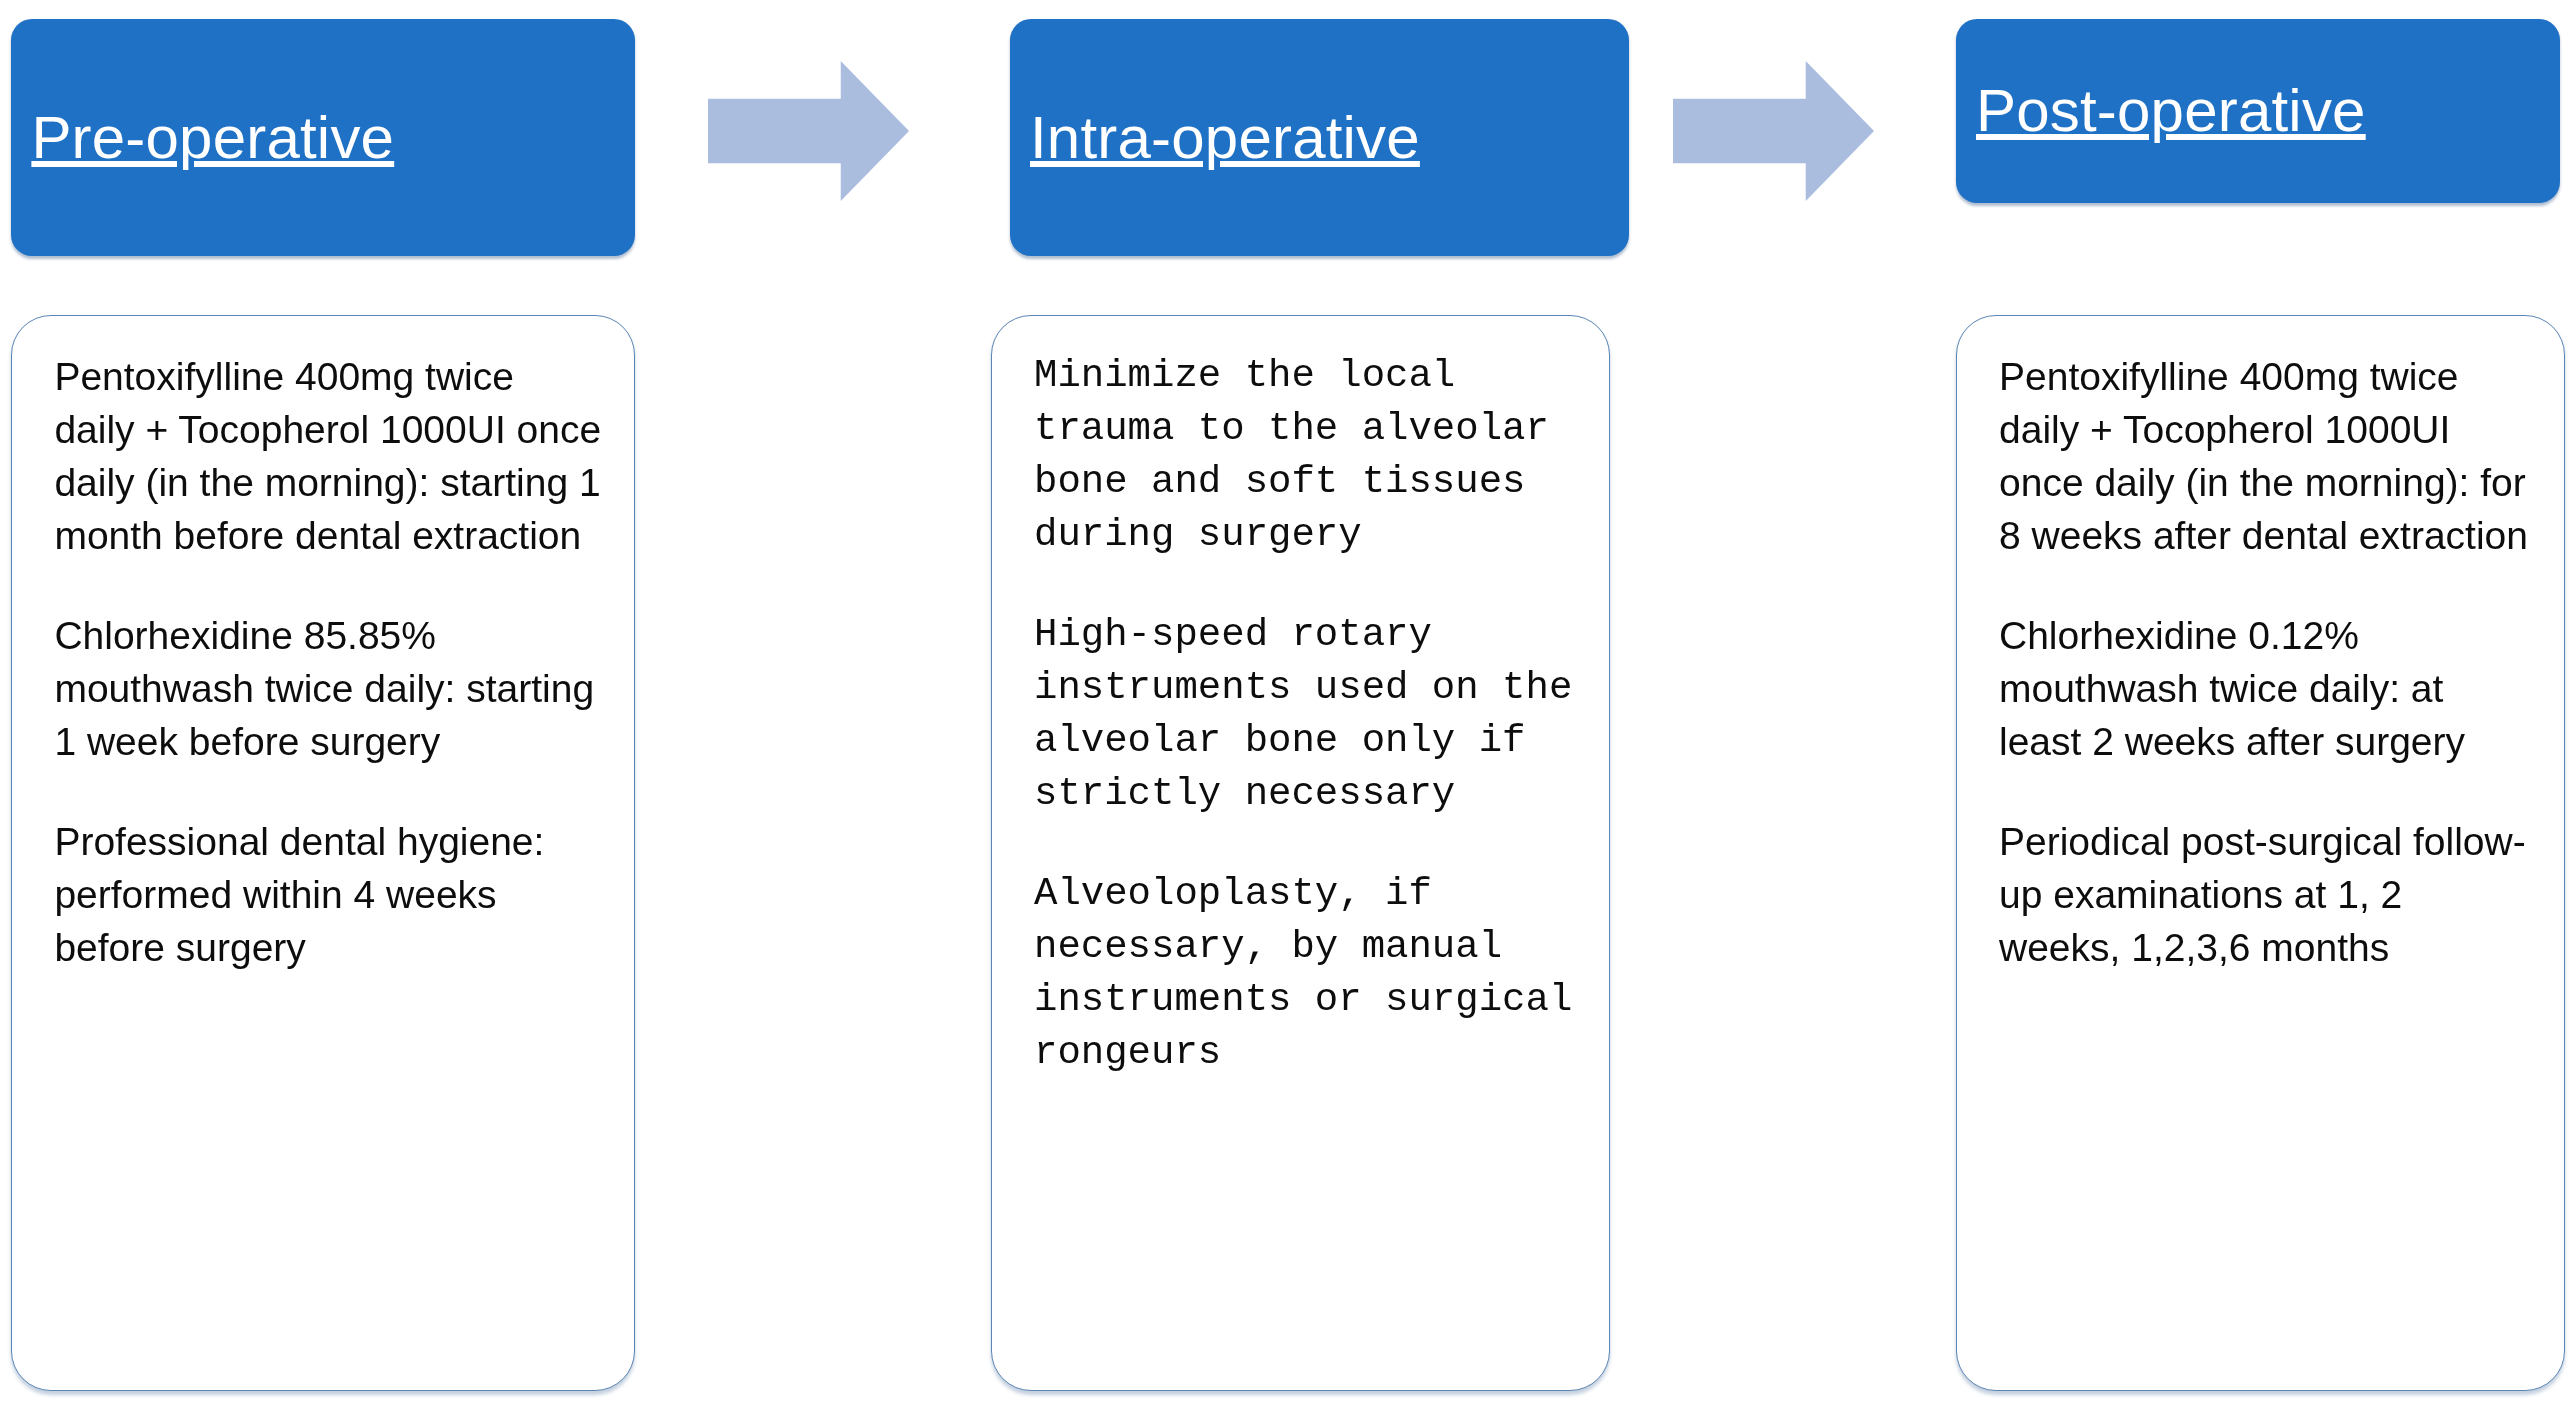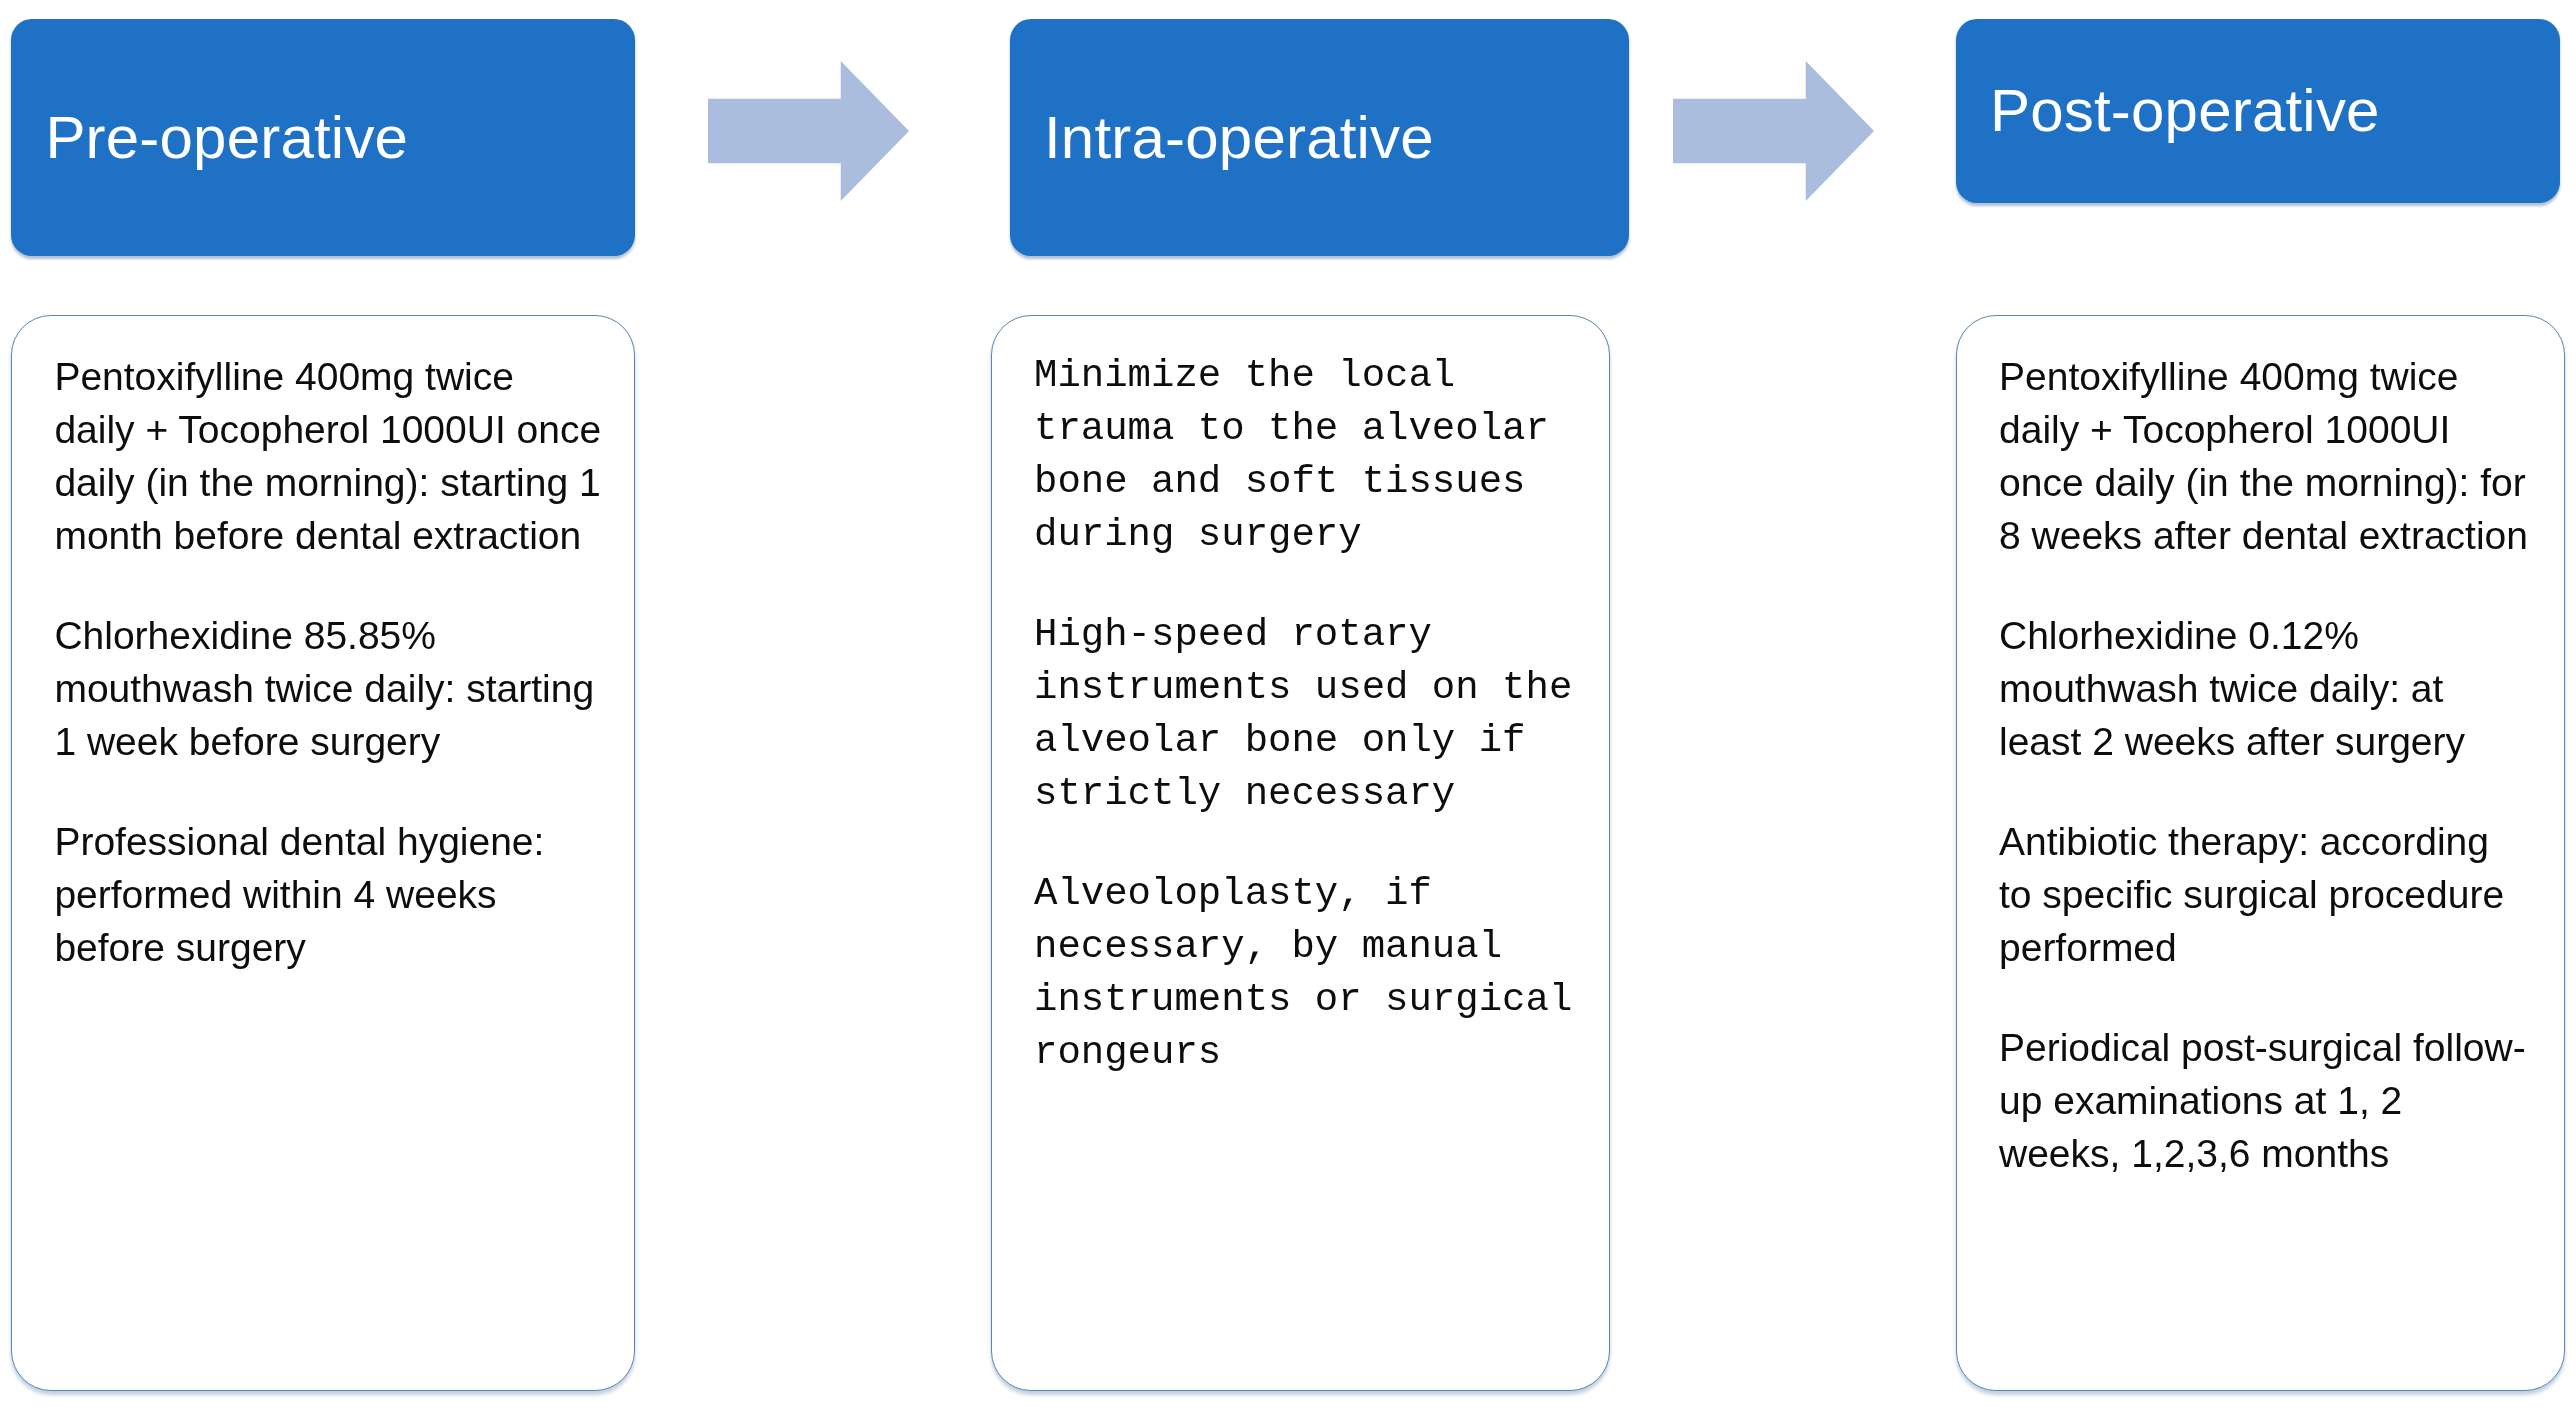--- a/index.html
+++ b/index.html
@@ -28,21 +28,22 @@
     align-items: center;
     box-sizing: border-box;
   }
   .stage-header-label {
     color: #ffffff;
     font-size: 60px;
     line-height: 1.1;
     font-weight: 400;
     letter-spacing: 0.2px;
     white-space: nowrap;
-    padding-left: 34px;
+    padding-left: 20px;
+    text-decoration: underline;
   }
 
   #header-pre  { left: 11.4px;   top: 19px; width: 624px; height: 237px; }
   #header-intra{ left: 1010px; top: 19px; width: 619px; height: 237px; }
   #header-post { left: 1956px; top: 19px; width: 604px; height: 184px; }
 
   
   .flow-arrow {
     position: absolute;
     top: 61px;
@@ -116,18 +117,17 @@
 
   <div class="stage-box" id="box-intra">
     <p>Minimize the local trauma to the alveolar bone and soft tissues during surgery</p>
     <p>High-speed rotary instruments used on the alveolar bone only if strictly necessary</p>
     <p>Alveoloplasty, if necessary, by manual instruments or surgical rongeurs</p>
   </div>
 
   <div class="stage-box" id="box-post">
     <p>Pentoxifylline 400mg twice daily + Tocopherol 1000UI once daily (in the morning): for 8 weeks after dental extraction</p>
     <p>Chlorhexidine 0.12% mouthwash twice daily: at least 2 weeks after surgery</p>
-    <p>Antibiotic therapy: according to specific surgical procedure performed</p>
     <p>Periodical post-surgical follow-up examinations at 1, 2 weeks, 1,2,3,6 months</p>
   </div>
 
 </div>
 
 
 </body></html>

